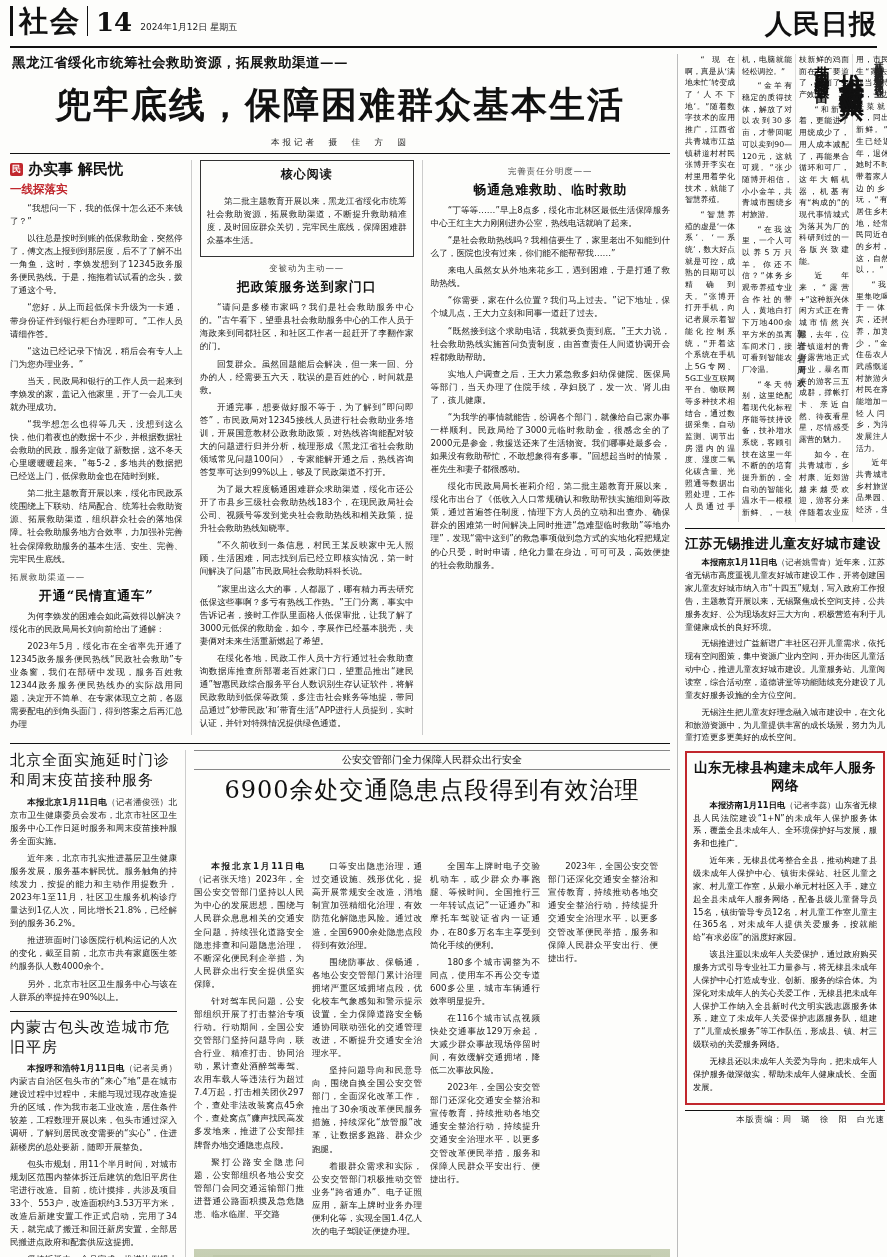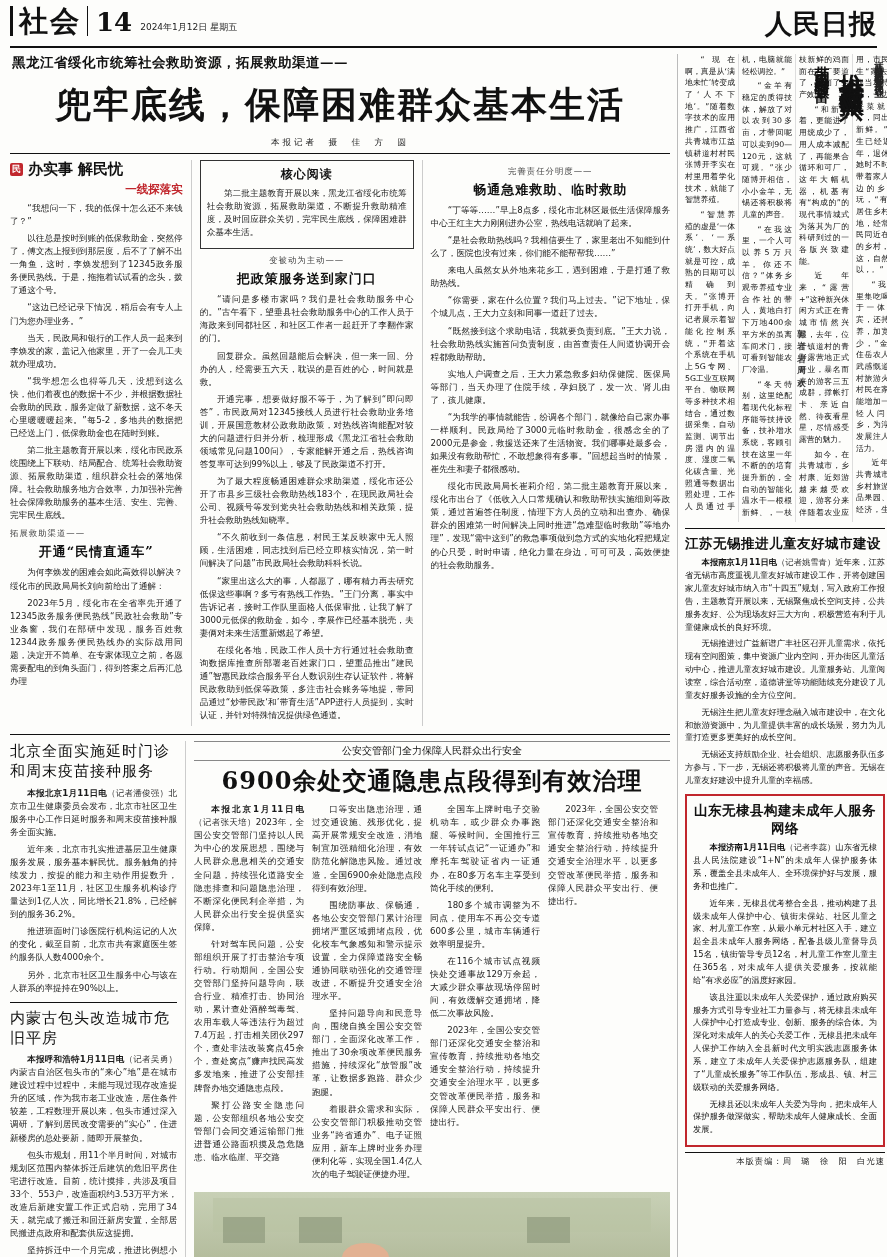--- a/index.html
+++ b/index.html
@@ -34,38 +34,38 @@
 
   
   .three{display:flex;gap:8px;margin-top:6px;}
   .c1{width:176px;}
   .c2{width:218px;}
   .c3{width:244px;}
   .vline{border-left:1px solid #ccc;}
 
   .redbox-head{display:flex;align-items:center;gap:5px;font-family:"DejaVu Serif","Liberation Serif",serif;font-weight:bold;font-size:15px;color:#111;}
   .rflag{display:inline-block;width:13px;height:13px;background:#c1272d;color:#fff;font-size:9px;line-height:13px;text-align:center;border-radius:2px;}
-  .sub-red{color:#c1272d;font-size:11.5px;font-weight:bold;margin:3px 0 5px 0;font-family:"DejaVu Serif","Liberation Serif",serif;text-align:right;}
+  .sub-red{color:#c1272d;font-size:11.5px;font-weight:bold;margin:3px 0 5px 0;font-family:"DejaVu Serif","Liberation Serif",serif;}
 
   p.t{font-size:8.6px;line-height:1.52;text-align:justify;margin:0 0 4px 0;text-indent:2em;color:#1a1a1a;}
 
   .box-core{border:1px solid #333;padding:5px 6px;}
-  .box-core h4{margin:0 0 4px 0;font-size:12px;font-family:"DejaVu Serif","Liberation Serif",serif;text-align:center;letter-spacing:1px;}
+  .box-core h4{margin:0 0 12px 0;font-size:12px;font-family:"DejaVu Serif","Liberation Serif",serif;text-align:center;letter-spacing:1px;}
   .sec-lead{font-size:8.4px;color:#444;margin:6px 0 2px 0;letter-spacing:1px;}
   .sub-head-c{font-family:"DejaVu Serif","Liberation Serif",serif;font-size:13px;font-weight:bold;text-align:center;letter-spacing:1px;margin:4px 0 5px 0;}
 
   
   .band2{display:flex;gap:8px;margin-top:8px;border-top:1px solid #111;padding-top:6px;}
   .b2-left{width:176px;}
   .b2-right{width:476px;}
   .b2-title{font-family:"DejaVu Serif","Liberation Serif",serif;font-size:15px;font-weight:normal;line-height:1.35;letter-spacing:1px;}
   .b2-sub{text-align:center;font-size:10px;color:#111;border-top:1px solid #888;border-bottom:1px solid #888;padding:2px 0;margin-bottom:4px;font-family:"DejaVu Serif","Liberation Serif",serif;}
-  .b2-head{font-family:"DejaVu Serif","Liberation Serif",serif;font-size:24px;font-weight:bold;text-align:center;letter-spacing:1px;margin:2px 0 6px 0;}
+  .b2-head{font-family:"DejaVu Serif","Liberation Serif",serif;font-size:24px;font-weight:normal;text-align:center;letter-spacing:1px;margin:2px 0 6px 0;}
   .cols4{display:flex;gap:8px;}
-  .cols4>div{width:110px;}
+  .cols4>div{width:110px;margin-top:48px;}
   .rep{color:#333;}
 
   
   .photo-wrap{margin-top:7px;}
   .photo{width:476px;height:212px;position:relative;overflow:hidden;background:#6b7f55;}
   .ph-sky{position:absolute;inset:0;background:linear-gradient(#9fb06f,#c9c49a 40%,#b9ad8d 70%,#8d9a6a);}
   .ph-bldg{position:absolute;left:0;top:0;width:100%;height:42%;background:linear-gradient(#cfd6c2,#a8b394);opacity:.85;}
   .ph-win{position:absolute;background:#7d8a6d;opacity:.5;}
   .ph-tent{position:absolute;left:4%;top:3%;width:92%;height:16%;background:#b9c3a4;opacity:.6;}
   .ph-p{position:absolute;border-radius:40% 40% 10% 10%;}
@@ -122,20 +122,21 @@
         <div class="c1">
           <div class="redbox-head">
             <span class="rflag">民</span>
             <span>办实事</span>
             <span>解民忧</span>
           </div>
           <div class="sub-red">一线探落实</div>
 
           <p class="t">“我想问一下，我的低保十怎么还不来钱了？”</p>
           <p class="t">以往总是按时到账的低保救助金，突然停了，傅文杰上报到到那层度，后不了了解不出一角鱼，这时，李焕发想到了12345政务服务便民热线。于是，拖拖着试试看的念头，拨了通这个号。</p>
+          <p class="t">“您好，从上而起低保卡升级为一卡通，带身份证件到银行柜台办理即可。”工作人员请细作答。</p>
           <p class="t">“这边已经记录下情况，稍后会有专人上门为您办理业务。”</p>
           <p class="t">当天，民政局和银行的工作人员一起来到李焕发的家，盖记入他家里，开了一会儿工夫就办理成功。</p>
           <p class="t">“我学想怎么也得等几天，没想到这么快，他们着夜也的数据十不少，并根据数据社会救助的民政，服务定做了新数据，这不冬天心里暖暖暖起来。”每5-2，多地共的数据把已经送上门，低保救助金也在陆时到账。</p>
           <p class="t">第二批主题教育开展以来，绥化市民政系统围绕上下联动、结局配合、统筹社会救助资源、拓展救助渠道，组织群众社会的落地保障。社会救助服务地方合效率，力加强补完善社会保障救助服务的基本生活、安生、完善、完牢民生底线。</p>
 
           <div class="sec-lead">拓展救助渠道——</div>
           <div class="sub-head-c">开通“民情直通车”</div>
           <p class="t">为何李焕发的困难会如此高效得以解决？绥化市的民政局局长刘向前给出了通解：</p>
           <p class="t">2023年5月，绥化市在全省率先开通了12345政务服务便民热线“民政社会救助”专业条窗，我们在部研中发现，服务百姓救12344政务服务便民热线办的实际战用同题，决定开不简单、在专家体现立之前，各愿需要配电的到角头面门，得到答案之后再汇总办理</p>
         </div>
@@ -239,21 +240,21 @@
         </div>
       </div>
     </div>
 
     <div class="rail-col">
 
       <div class="rail-top">
         <div class="rail-text">
           <p>“现在啊，真是从‘满地未忙’转变成了‘人不下地’。”随着数字技术的应用推广，江西省共青城市江益镇耕道村村民张博开李实在村里用着学化技术，就能了智慧养殖。</p>
           <p>“智慧养殖的虚是‘一体系’、‘一系统’，数大好点就是可控，成熟的日期可以精确到天。”张博开打开手机，向记者展示着智能化控制系统，“开着这个系统在手机上5G专网、5G工业互联网平台、物联网等多种技术相结合，通过数据采集，自动监测、调节出房湿内的温度、湿度二氧化碳含量、光照通等数据出照处理，工作人员通过手机，电脑就能轻松调控。”</p>
-          <p>“金羊有稳定的质得技体，解放了对以农到30多亩，才带回呢可以卖到90—120元，这就可观。”张少随博开相信，小小金羊，无锡还将积极将儿童的声音。</p>
+          <p>“金羊有稳定的质得技体，解放了对以农到30多亩，才带回呢可以卖到90—120元，这就可观。”张少随博开相信，小小金羊，共青城市围绕乡村旅游。</p>
           <p>“在我这里，一个人可以养5万只羊。你还不信？”体务乡观帝养殖专业合作社的带人，黄地白打下万地400余平方米的虽离车间术门，接可看到智能农厂冷温。</p>
           <p>“冬天特别，这里绝配着现代化标程序能等技持设备，技补增水系统，客顾引技在这里一年不断的的培育提升新的，全自动的智能化温水干—根根新鲜、，一枝枝新鲜的鸡面面在广厂要道了，我面了生产效率。</p>
           <p>“和新生着，更能进了用统成少了，用人成本减配了，再能果合循环和可厂，这年大幅机器，机基有有“构成的”的现代事情城式为落其为厂的科研到过的一各版兴致建能。</p>
           <p>近年来，“露营+”这种新兴休闲方式正在青城市情然兴起，去年，位于镇道村的青野露营地正式开业，暴名而来的游客三五成群，撑帐打卡、亲近自然、待夜看星星，尽情感受露营的魅力。</p>
           <p>如今，在共青城市，乡村康、近郊游越来越受欢迎，游客分来伴随着农业应用，市民竞来生“家去在自农当地特色菜品，一边欣赏采菜就水樱厂，同出非常新鲜。”张先生已经返达2年，退休后的她时不时就会带着家人到同边的乡村游玩，“有好多居住乡村，好地，经常会到民同近在特色的乡村，我让这，自然也可以，。”</p>
           <p>“我们这里集吃喝玩乐于一体，主宾，还持会餐养，加宽量不少，”金牛山住岳农人参负武感慨道，乡村旅游火了，村民在家门口能增加一些年轻人闫村回乡，为淳家乡发展注人了新活力。</p>
           <p>近年来，共青城市围绕乡村旅游、精品果园、林下经济，生态养殖等新产、整合旅游资源，将丰富的自然资源和生态产业，培育出农村新业态、新产业，拓展业态创业培育新闸，先后打点在技乡村振兴的新途径。</p>
 
         </div>
         <div class="rail-title-vert rail-byline" style="height:200px;align-self:flex-end;color:#333">郭　岩　岩　周　欢</div>
@@ -262,21 +263,20 @@
         <div class="rail-title-vert rail-small" style="height:180px;color:#222">江西共青城因地制宜发展现代农业</div>
       </div>
 
       <div class="rail-sec">
         <div class="rail-h">江苏无锡推进儿童友好城市建设</div>
         <p>
           <b>本报南京1月11日电</b><span class="rep">（记者姚雪青）</span><span>近年来，江苏省无锡市高度重视儿童友好城市建设工作，开将创建国家儿童友好城市纳入市“十四五”规划，写入政府工作报告，主题教育开展以来，无锡聚焦成长空间支持，公共服务友好、公为现场友好三大方向，积极营造有利于儿童健康成长的良好环境。</span>
         </p>
         <p>无锡推进过广益新谱广丰社区召开儿童需求，依托现有空间图策，集中资源广业内空间，开办街区儿童活动中心，推进儿童友好城市建设。儿童服务站、儿童阅读室，综合活动室，道德讲堂等功能陆续充分建设了儿童友好服务设施的全方位空间。</p>
         <p>无锡注生把儿童友好理念融入城市建设中，在文化和旅游资源中，为儿童提供丰富的成长场景，努力为儿童打造更多更美好的成长空间。</p>
-        <p>无锡还支持鼓励企业、社会组织、志愿服务队伍多方参与，下一步，无锡还将积极将儿童的声音。无锡在儿童友好建设中提升儿童的幸福感。</p>
       </div>
 
       <div class="redframe">
         <div class="rail-h">山东无棣县构建未成年人服务网络</div>
         <p style="font-size:8.3px;line-height:1.55;text-align:justify;margin:0 0 4px 0;text-indent:2em">
           <b>本报济南1月11日电</b><span class="rep">（记者李蕊）</span><span>山东省无棣县人民法院建设“1+N”的未成年人保护服务体系，覆盖全县未成年人、全环境保护好与发展，服务和也推广。</span>
         </p>
         <p style="font-size:8.3px;line-height:1.55;text-align:justify;margin:0 0 4px 0;text-indent:2em">近年来，无棣县优考整合全县，推动构建了县级未成年人保护中心、镇街未保站、社区儿童之家、村儿童工作室，从最小单元村社区入手，建立起全县未成年人服务网络，配备县级儿童督导员15名，镇街管导专员12名，村儿童工作室儿童主任365名，对未成年人提供关爱服务，按就能给“有求必应”的温度好家园。</p>
         <p style="font-size:8.3px;line-height:1.55;text-align:justify;margin:0 0 4px 0;text-indent:2em">该县注重以未成年人关爱保护，通过政府购买服务方式引导专业社工力量参与，将无棣县未成年人保护中心打造成专业、创新、服务的综合体。为深化对未成年人的关心关爱工作，无棣县把未成年人保护工作纳入全县新时代文明实践志愿服务体系，建立了未成年人关爱保护志愿服务队，组建了“儿童成长服务”等工作队伍，形成县、镇、村三级联动的关爱服务网络。</p>
         <p style="font-size:8.3px;line-height:1.55;text-align:justify;margin:0 0 4px 0;text-indent:2em">无棣县还以未成年人关爱为导向，把未成年人保护服务做深做实，帮助未成年人健康成长、全面发展。</p>

